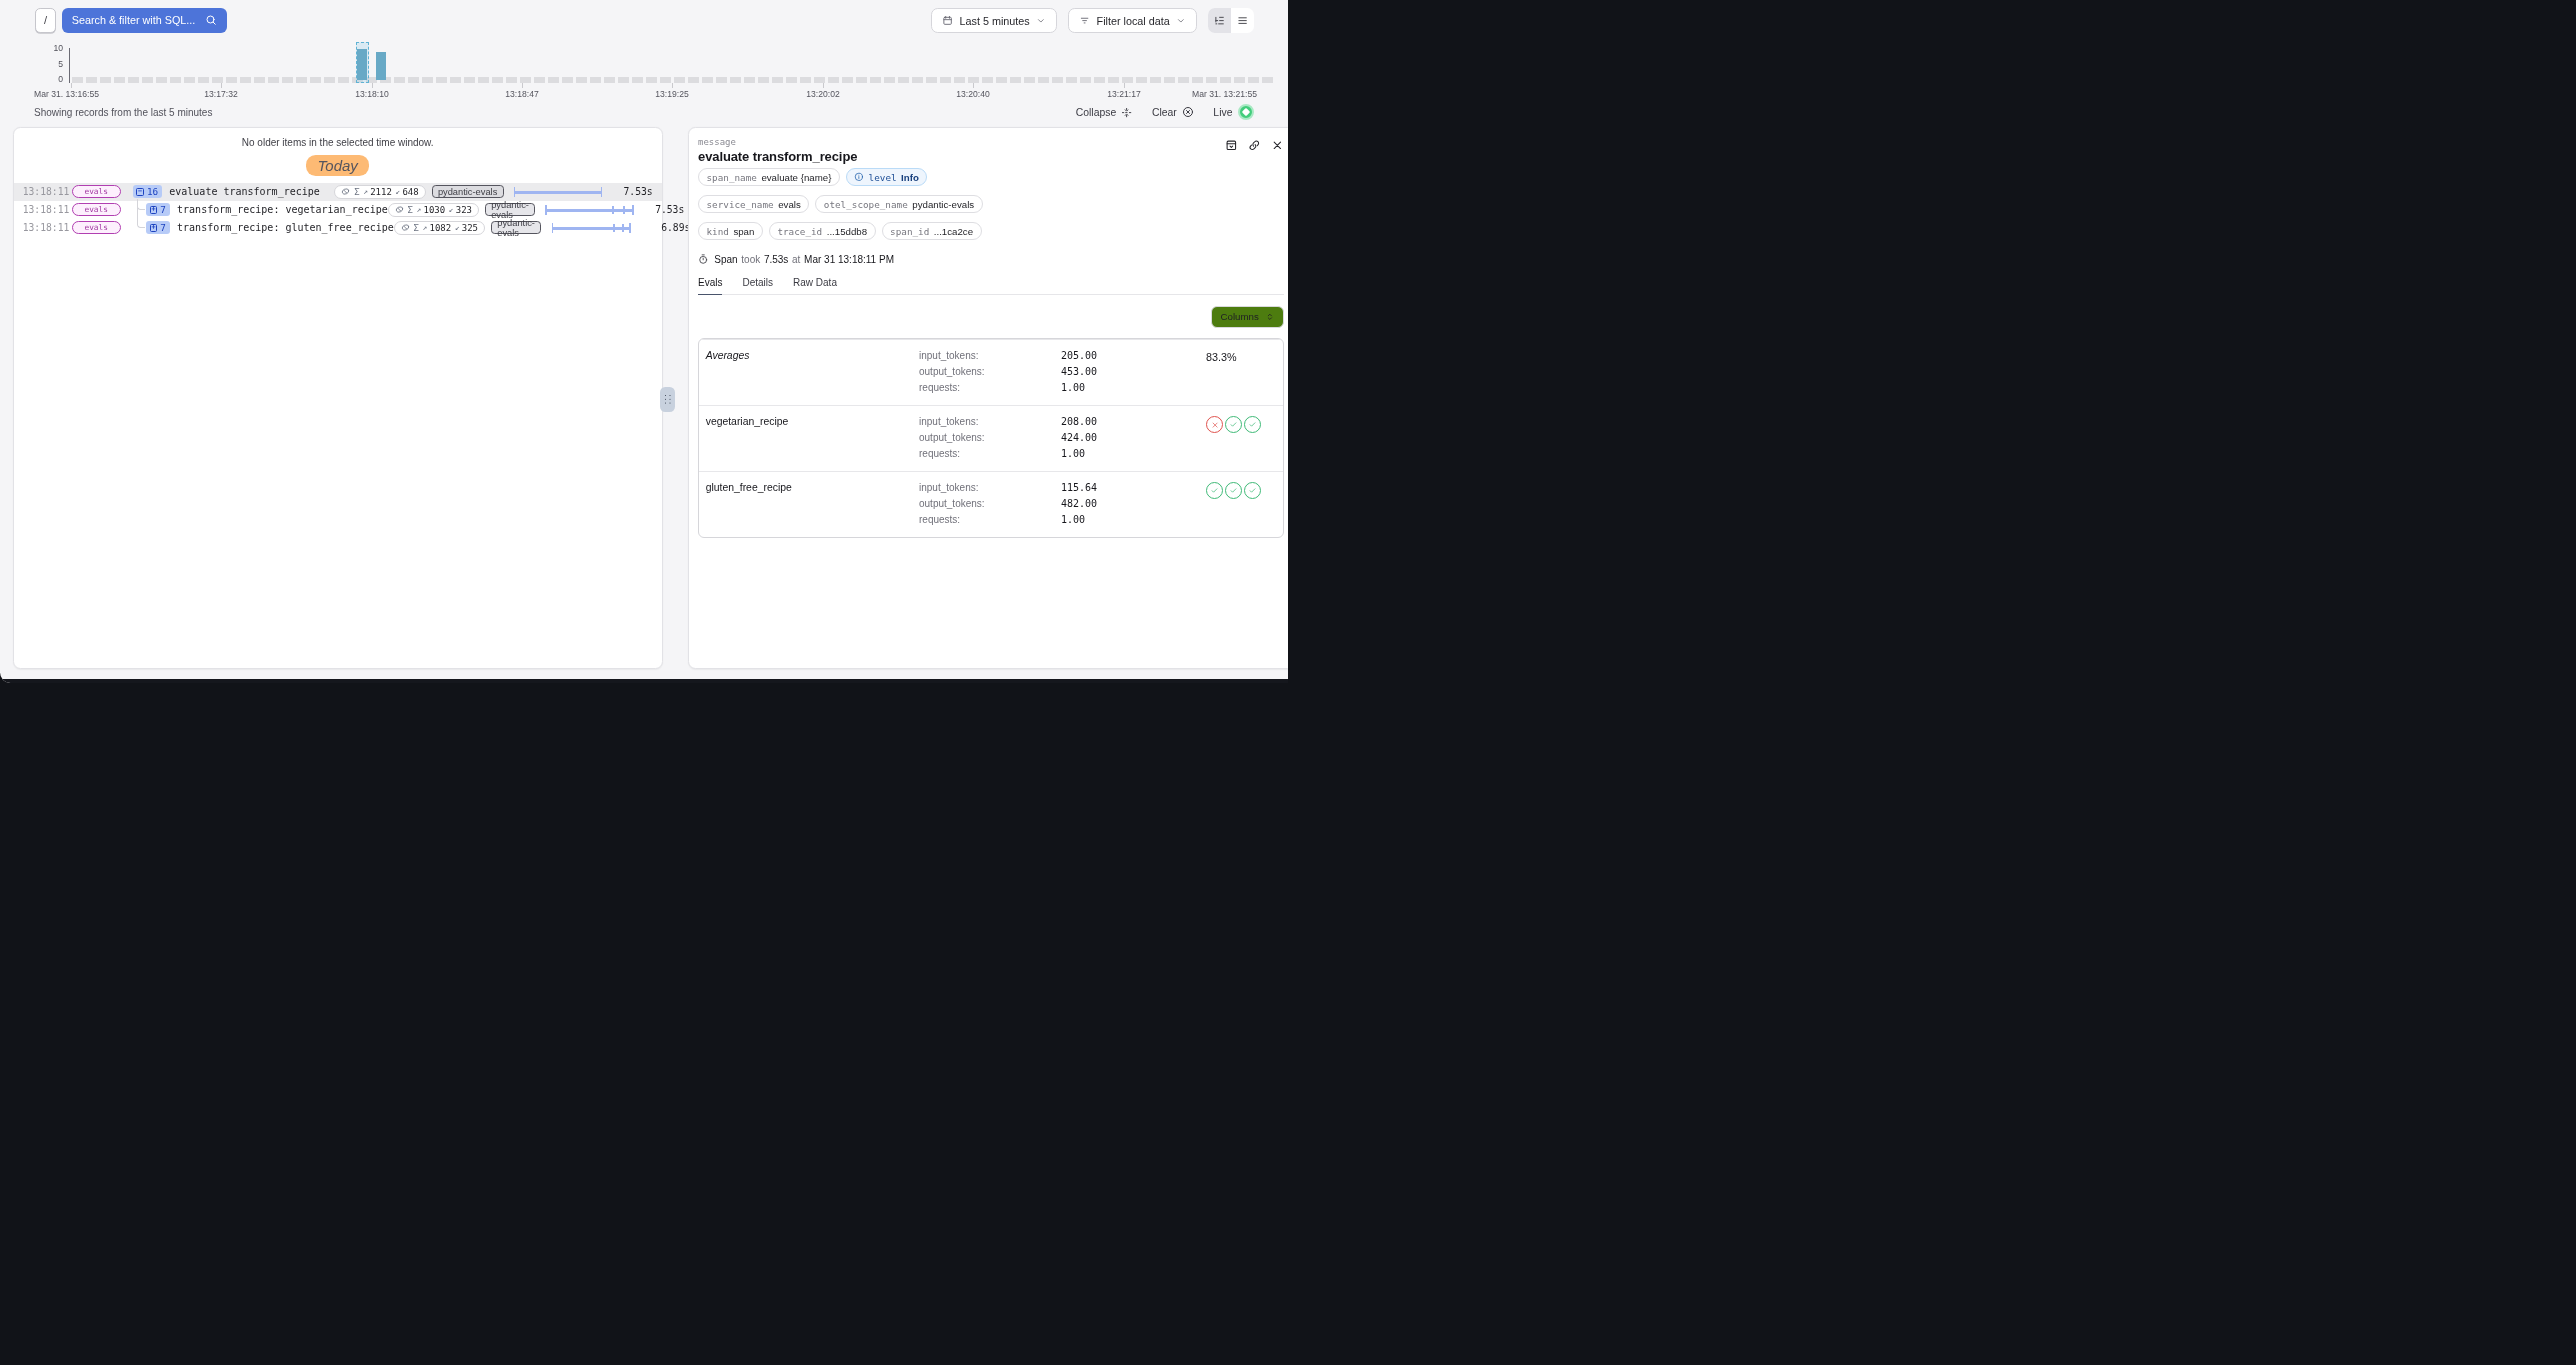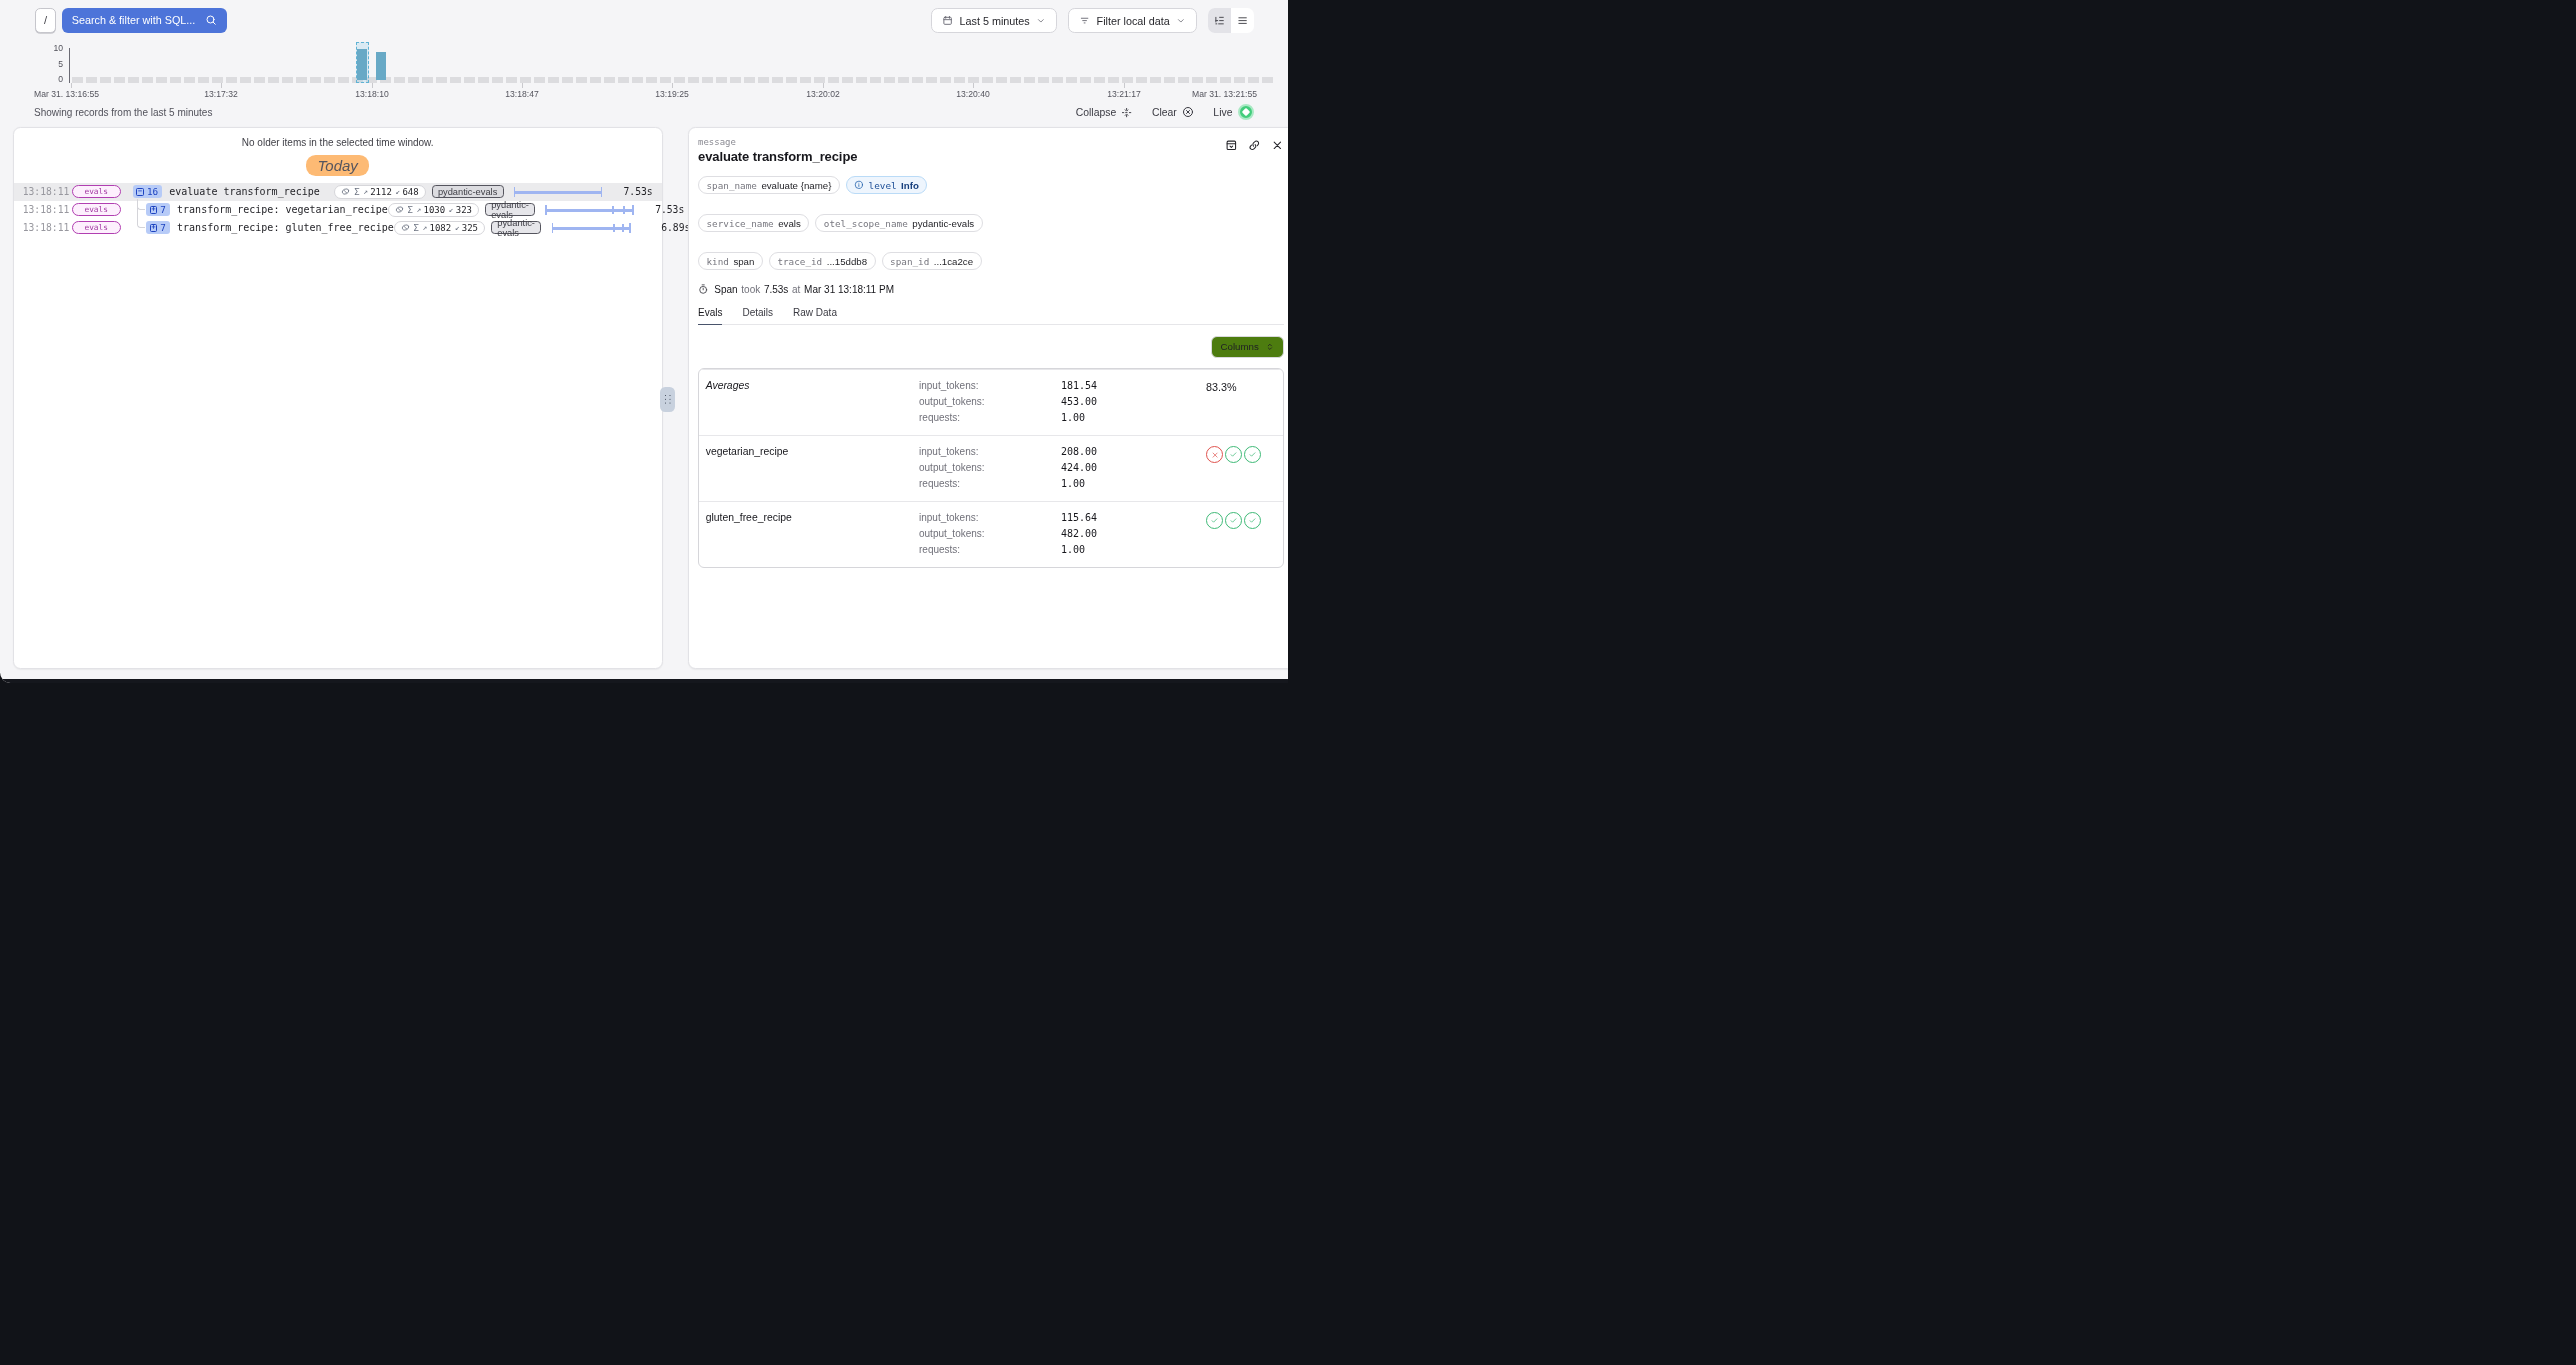--- a/index.html
+++ b/index.html
@@ -94,21 +94,21 @@
   .t-cap { position:absolute; top:0.7px; width:1.5px; height:9.7px; background:#9fb5f1; }
   .t-dur { width:43px; text-align:right; font-size:9.7px; color:#1f1f24; margin:0 9px 0 3px; flex:none; }
 
   
   .dp-inner { padding:9px 10.4px 0 9px; }
   .dp-head { display:flex; align-items:flex-start; }
   .dp-kind { font-size:9px; color:#8a8a92; }
   .dp-title { margin-top:2.2px; font-size:13px; font-weight:700; color:#17171c; letter-spacing:-0.1px; }
   .dp-icons { margin-left:auto; display:flex; gap:10.4px; color:#26262b; padding-top:2.2px; }
   .dp-icons span { cursor:pointer; display:flex; }
-  .attr-rows { margin-top:12px; display:flex; flex-direction:column; gap:20px; }
+  .attr-rows { margin-top:4px; display:flex; flex-direction:column; gap:9px; }
   .attr-row { display:flex; gap:6px; }
   .kv { height:18px; display:inline-flex; align-items:center; gap:4.5px; padding:0 7.5px; border:0.7px solid #dedee2;
     border-radius:9px; background:#fff; }
   .kv .k { font-size:9.3px; color:#77777f; }
   .kv .v { font-size:9.7px; color:#1f1f24; }
   .kv.level { border-color:#badbf7; background:#eef5fd; color:#2563ad; cursor:pointer; }
   .kv.level .k { color:#1d4e96; }
   .kv.level .v { color:#173f7d; font-weight:700; }
   .dp-summary { margin-top:13.4px; display:flex; align-items:center; gap:3.7px; font-size:10px; color:#17171c; }
   .dp-summary .dim { color:#71717a; }
@@ -473,21 +473,21 @@
         </button>
       </div>
 
       <div class="etable">
 
         <div class="et-grid et-row">
           <div class="et-case italic">Averages</div>
           <div class="et-metrics">
             <div class="et-mline">
                   <span class="et-mlabel">input_tokens:</span>
-                  <span class="et-mval mono">181.54</span>
+                  <span class="et-mval mono">205.00</span>
                 </div>
             <div class="et-mline">
                   <span class="et-mlabel">output_tokens:</span>
                   <span class="et-mval mono">453.00</span>
                 </div>
             <div class="et-mline">
                   <span class="et-mlabel">requests:</span>
                   <span class="et-mval mono">1.00</span>
                 </div>
           </div>

